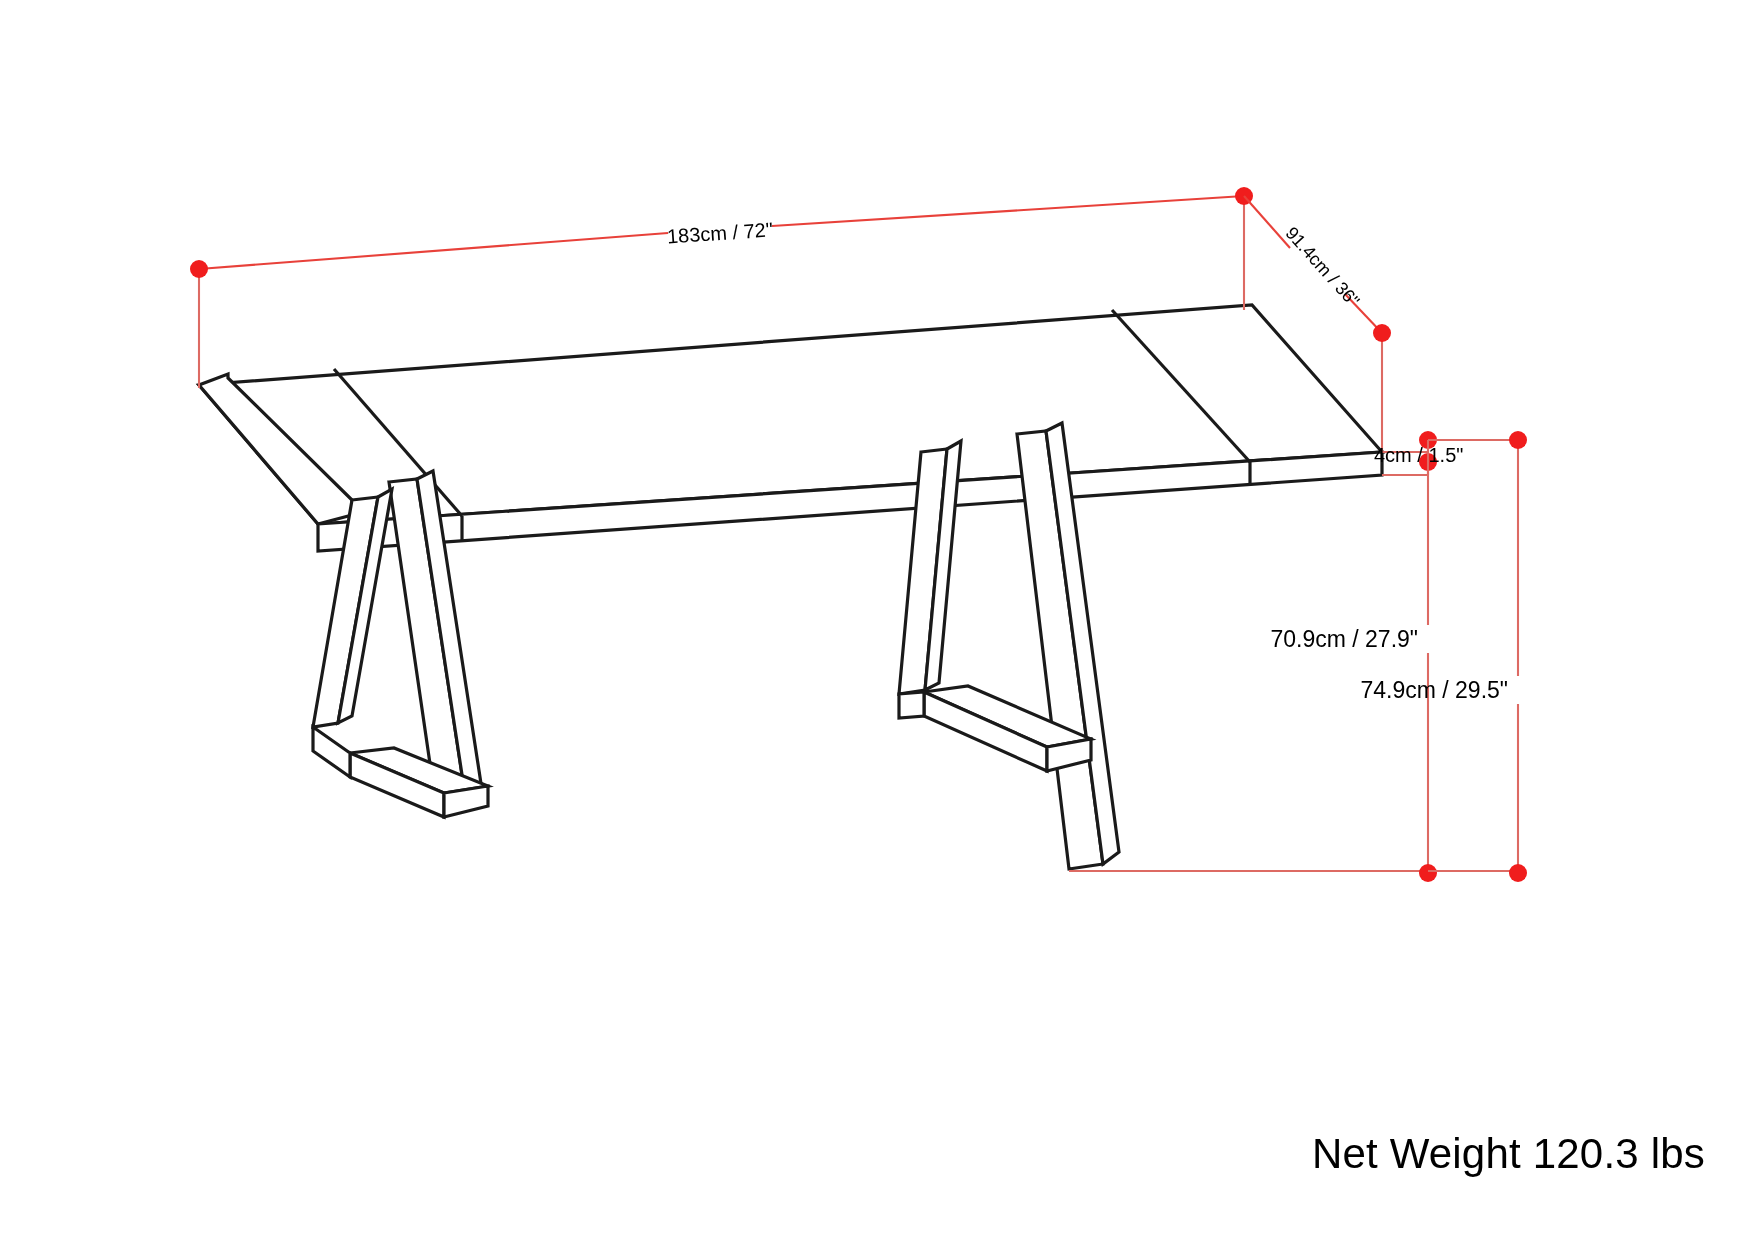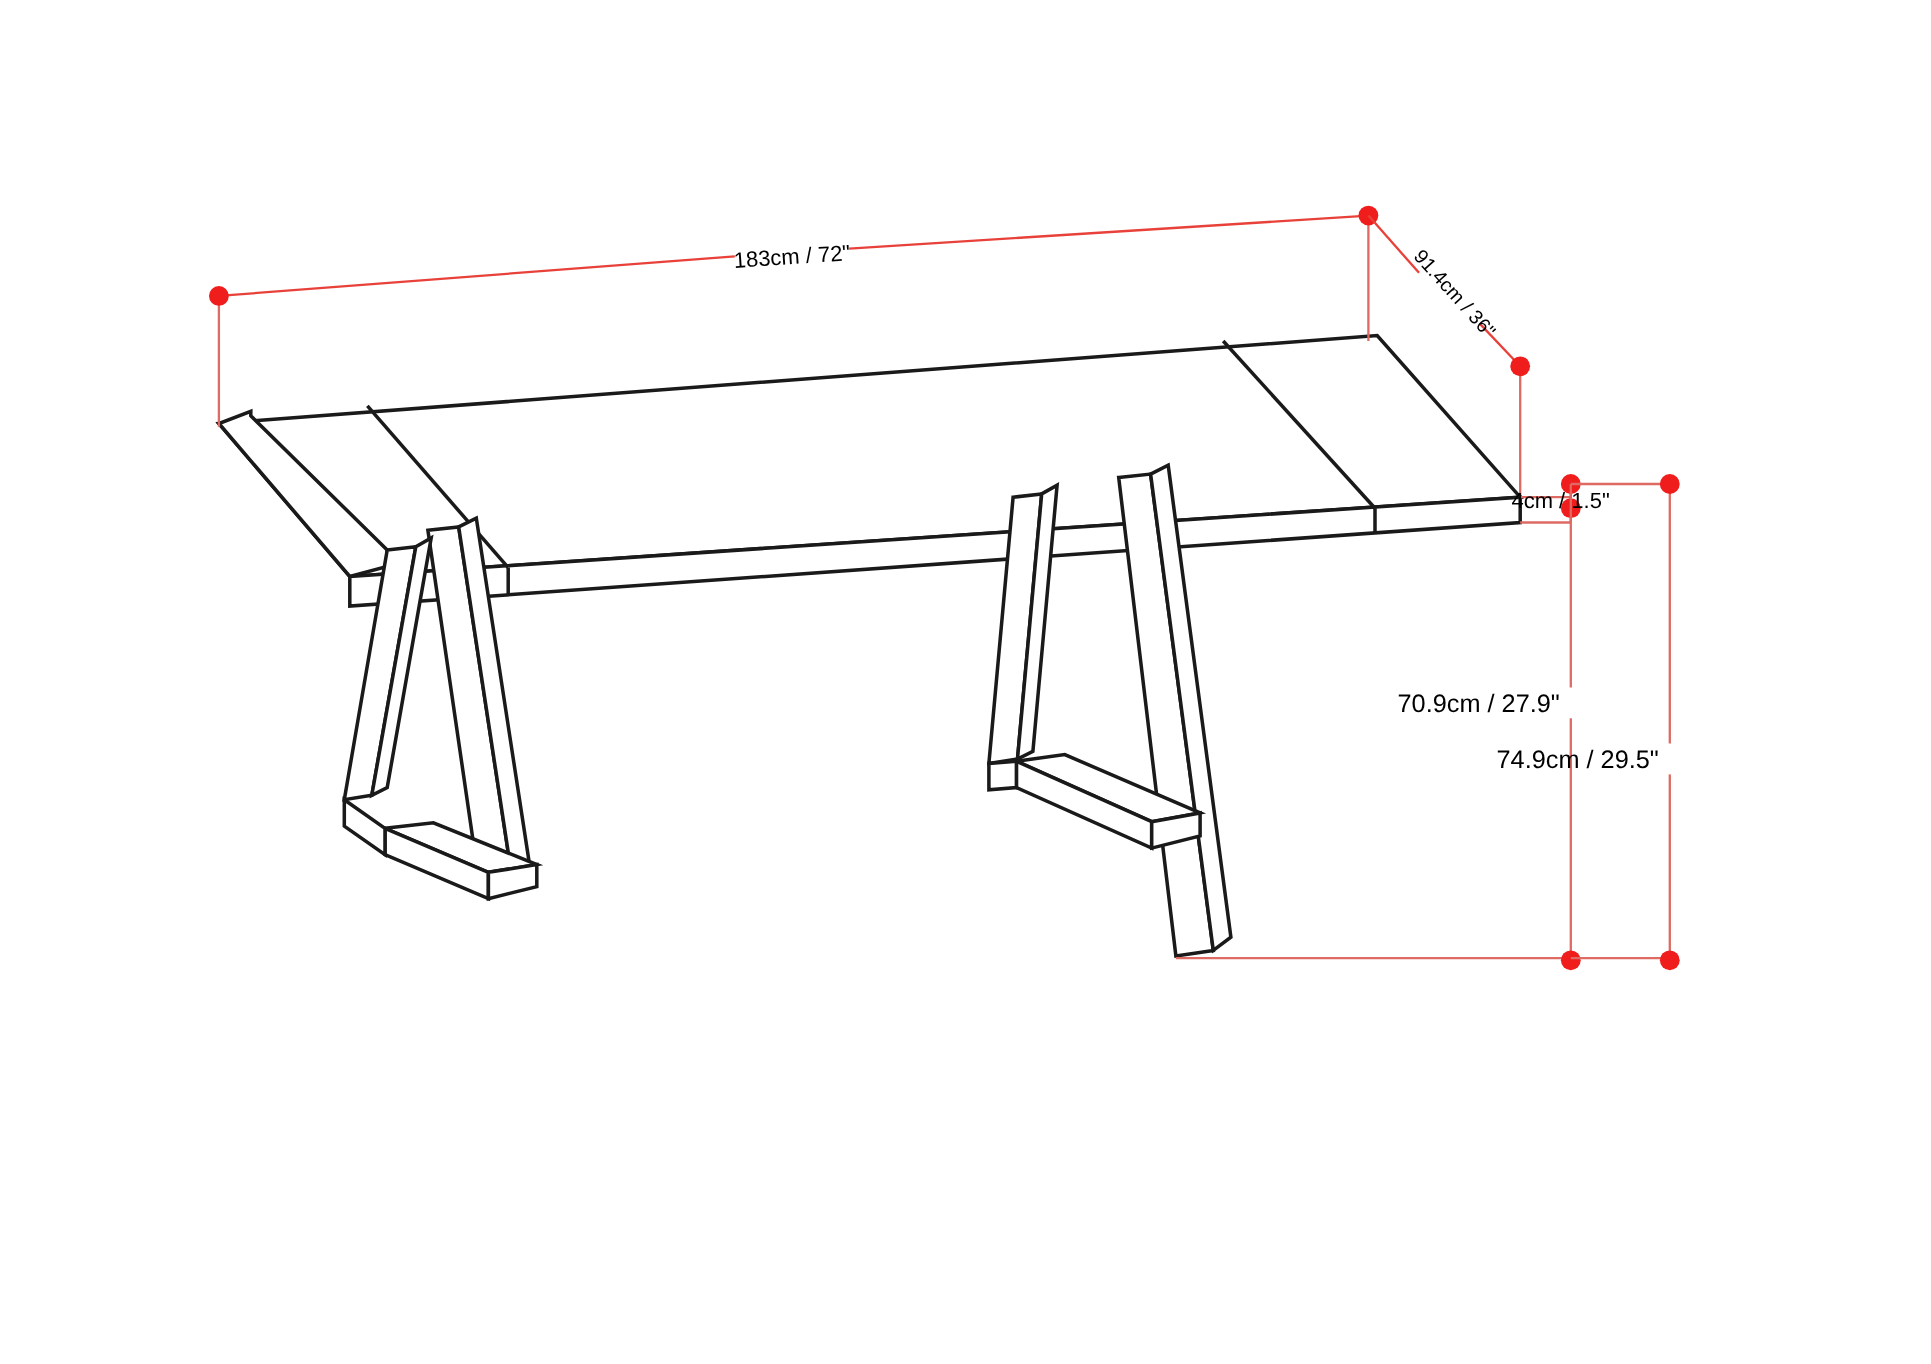--- a/index.html
+++ b/index.html
@@ -194,14 +194,15 @@
 
       <line class="dim-line-soft" x1="1518" y1="440" x2="1518" y2="676"></line>
       <line class="dim-line-soft" x1="1518" y1="704" x2="1518" y2="873"></line>
       <circle class="dim-dot" cx="1518" cy="440" r="9"></circle>
       <circle class="dim-dot" cx="1518" cy="873" r="9"></circle>
       <text class="dim-label-lg" x="1508" y="698" text-anchor="end">74.9cm / 29.5"</text>
     </g>
 
   </svg>
 
+  <div id="net-weight">Net Weight 120.3 lbs</div>
 
 </div>
 
 </body></html>

